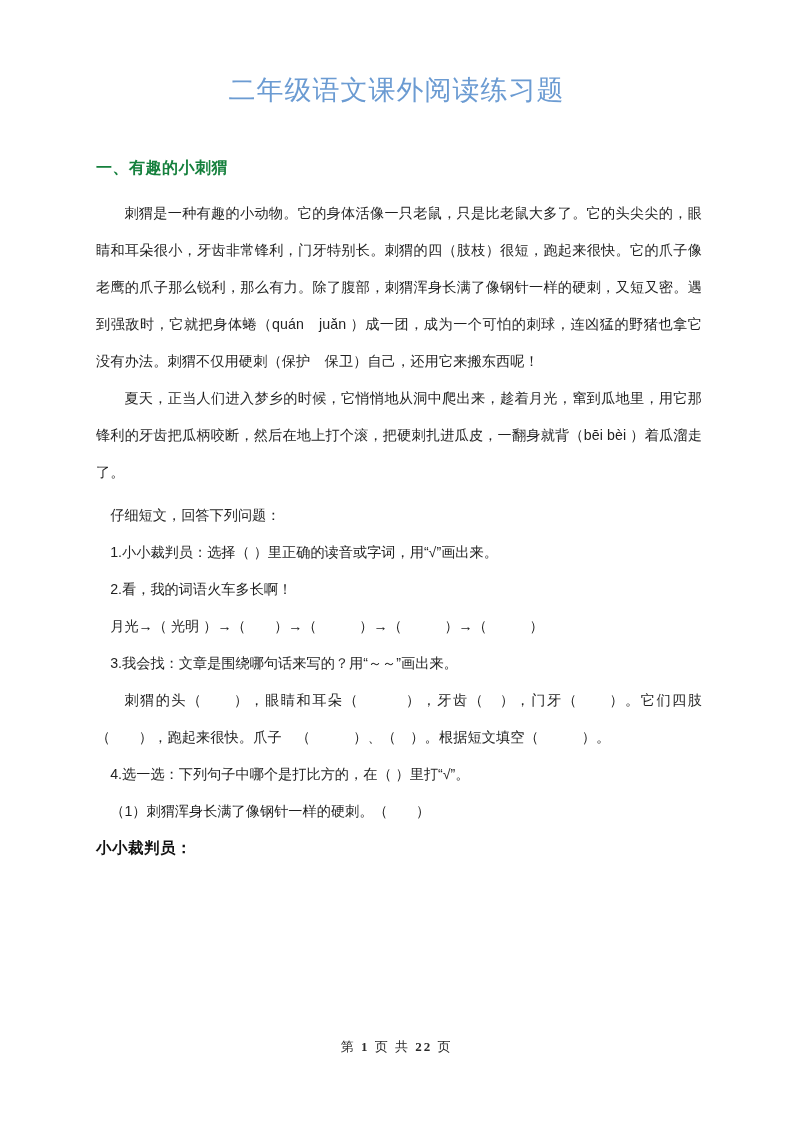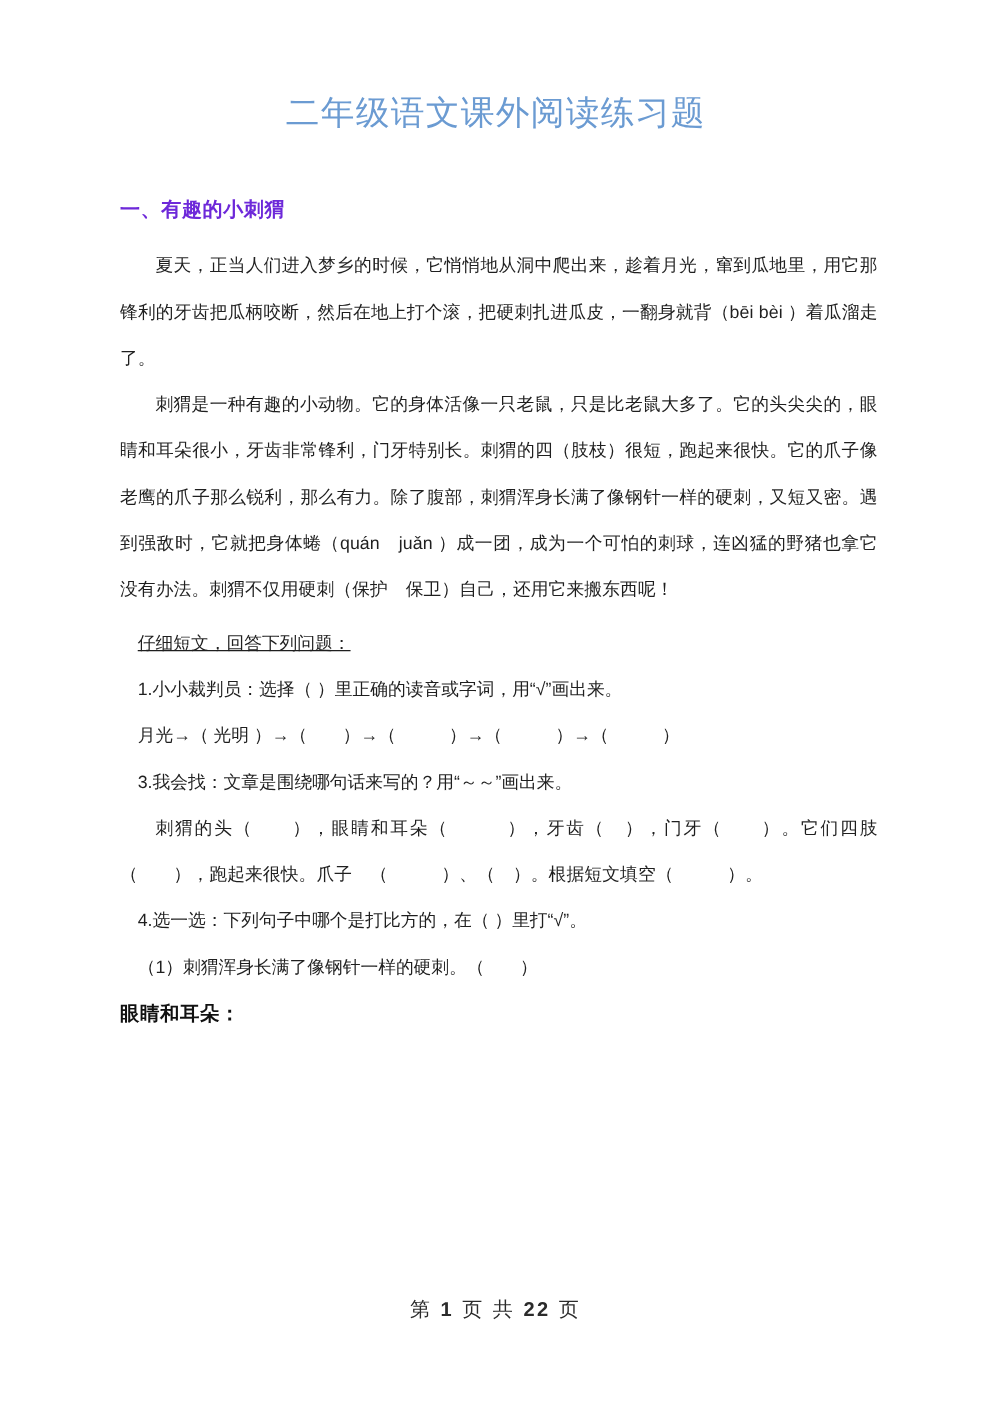--- a/index.html
+++ b/index.html
@@ -38,21 +38,21 @@
   }
   .content {
     position: absolute;
     left: 96px;
     top: 158px;
     width: 606px;
   }
   .section-heading {
     font-size: 16px;
     font-weight: bold;
-    color: #6d28d9;
+    color: #15803d;
     margin: 0 0 16px 0;
     letter-spacing: 0.5px;
   }
   p.body-text {
     font-size: 14.2px;
     line-height: 37px;
     margin: 0 0 0 0;
     text-align: justify;
     text-justify: inter-ideograph;
     color: #1f1f1f;
@@ -62,78 +62,78 @@
     text-indent: 2em;
   }
   p.q-line {
     font-size: 14.2px;
     line-height: 37px;
     margin: 0;
     color: #1f1f1f;
   }
   p.gap-before {
     margin-top: 6px;
-    text-decoration: underline;
   }
   .sub-item {
     text-indent: 1em;
   }
   .answer-heading {
     font-size: 15.5px;
     font-weight: bold;
     color: #111111;
     margin-top: 8px;
     letter-spacing: 0.5px;
   }
   .footer {
     position: absolute;
     left: 0;
     top: 1038px;
     width: 793px;
     text-align: center;
-    font-family: Liberation Sans, sans-serif;
-    font-size: 16px;
+    font-family: Liberation Serif, serif;
+    font-size: 13px;
     color: #2b2b2b;
     letter-spacing: 2px;
   }
   .footer .num { font-weight: bold; }
 </style>
 </head>
 <body>
 
 <div class="page">
 
   <div class="doc-title">二年级语文课外阅读练习题</div>
 
   <div class="content">
 
     <div class="section-heading">一、有趣的小刺猬</div>
 
+    <p class="body-text indent">刺猬是一种有趣的小动物。它的身体活像一只老鼠，只是比老鼠大多了。它的头尖尖的，眼睛和耳朵很小，牙齿非常锋利，门牙特别长。刺猬的四（肢枝）很短，跑起来很快。它的爪子像老鹰的爪子那么锐利，那么有力。除了腹部，刺猬浑身长满了像钢针一样的硬刺，又短又密。遇到强敌时，它就把身体蜷（quán　juǎn ）成一团，成为一个可怕的刺球，连凶猛的野猪也拿它没有办法。刺猬不仅用硬刺（保护　保卫）自己，还用它来搬东西呢！</p>
+
     <p class="body-text indent">夏天，正当人们进入梦乡的时候，它悄悄地从洞中爬出来，趁着月光，窜到瓜地里，用它那锋利的牙齿把瓜柄咬断，然后在地上打个滚，把硬刺扎进瓜皮，一翻身就背（bēi bèi ）着瓜溜走了。</p>
-
-    <p class="body-text indent">刺猬是一种有趣的小动物。它的身体活像一只老鼠，只是比老鼠大多了。它的头尖尖的，眼睛和耳朵很小，牙齿非常锋利，门牙特别长。刺猬的四（肢枝）很短，跑起来很快。它的爪子像老鹰的爪子那么锐利，那么有力。除了腹部，刺猬浑身长满了像钢针一样的硬刺，又短又密。遇到强敌时，它就把身体蜷（quán　juǎn ）成一团，成为一个可怕的刺球，连凶猛的野猪也拿它没有办法。刺猬不仅用硬刺（保护　保卫）自己，还用它来搬东西呢！</p>
 
     <p class="q-line sub-item gap-before">仔细短文，回答下列问题：</p>
 
     <p class="q-line sub-item">1.小小裁判员：选择（ ）里正确的读音或字词，用“√”画出来。</p>
 
+    <p class="q-line sub-item">2.看，我的词语火车多长啊！</p>
 
     <p class="q-line sub-item">月光→（ 光明 ）→（　　）→（　　　）→（　　　）→（　　　）</p>
 
     <p class="q-line sub-item">3.我会找：文章是围绕哪句话来写的？用“～～”画出来。</p>
 
 
     <p class="body-text indent">刺猬的头（　　），眼睛和耳朵（　　　），牙齿（　），门牙（　　）。它们四肢（　　），跑起来很快。爪子　（　　　）、（　）。根据短文填空（　　　）。</p>
 
     <p class="q-line sub-item">4.选一选：下列句子中哪个是打比方的，在（ ）里打“√”。</p>
 
     <p class="q-line sub-item">（1）刺猬浑身长满了像钢针一样的硬刺。（　　）</p>
 
 
-    <div class="answer-heading">眼睛和耳朵：</div>
+    <div class="answer-heading">小小裁判员：</div>
 
   </div>
 
   <div class="footer">
     <span>第</span>
     <span class="num">1</span>
     <span>页 共</span>
     <span class="num">22</span>
     <span>页</span>
   </div>

